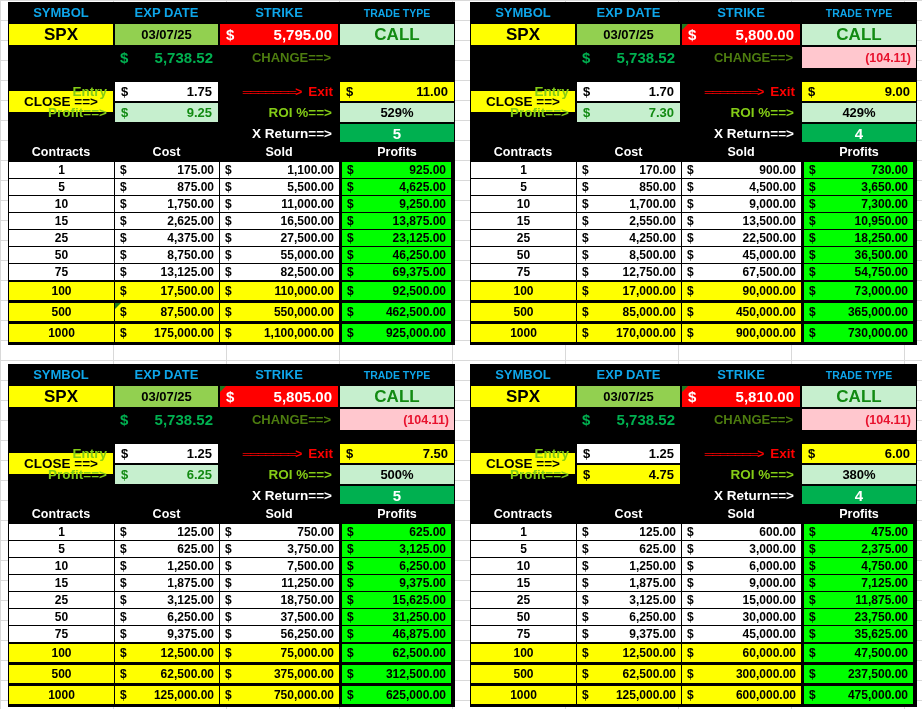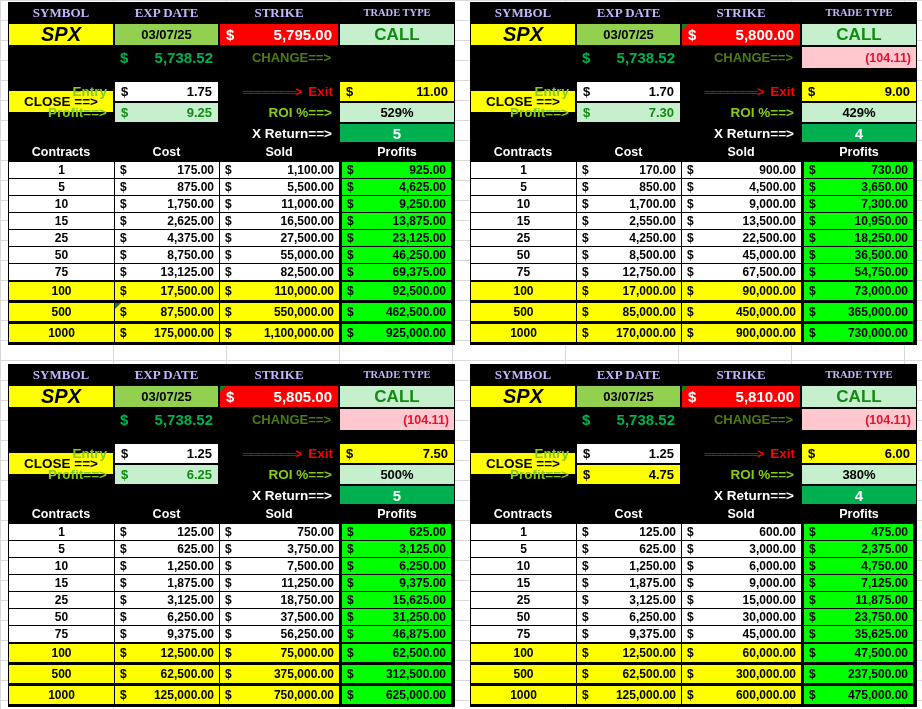--- a/index.html
+++ b/index.html
@@ -20,30 +20,30 @@
   .panel.p3 { left:470px; top:364px; }
 
   .row { display:flex; width:100%; }
   .c { display:flex; align-items:center; height:100%; position:relative; }
   .c1 { width:106px; } .c2 { width:105px; } .c3 { width:120px; } .c4 { flex:1; }
 
   .r-head { height:21px; } .r-sym { height:23px; } .r-close { height:23px; }
   .r-gap { height:12px; } .r-entry { height:21px; } .r-profit { height:21px; }
   .r-xret { height:20px; } .r-thead { height:17px; }
 
-  .hcell { justify-content:center; color:#c4b5fd; font-size:13px;font-family:Liberation Serif, serif; }
+  .hcell { justify-content:center; color:#0ea5e9; font-size:13px; }
   .hcell.tt { font-size:10.5px; }
 
   .cell { border:1px solid #000; }
   .center { justify-content:center; }
   .yellow { background:#ffff00; color:#000; }
   .mint { background:#c6efce; }
   .white { background:#fff; }
 
-  .sym { font-size:20px;font-style:italic; }
+  .sym { font-size:17px; }
   .datec { background:#92d050; color:#000; font-size:13px; }
   .strikec { background:#ff0000; color:#fff; font-size:15px; }
   .callc { color:#128a12; font-size:17px; }
 
   .money { justify-content:space-between; padding:0 6px; }
   .closel { font-size:13.5px;margin-top:44px; }
   .closev { color:#00b050; font-size:15px; }
   .changel { color:#4d7c0f; font-size:13px; justify-content:flex-end; padding-right:8px; }
   .changev { justify-content:flex-end; padding-right:5px; font-size:12.5px; color:#128a12; }
   .changev.neg { background:#ffc7ce; color:#e8112d; }

